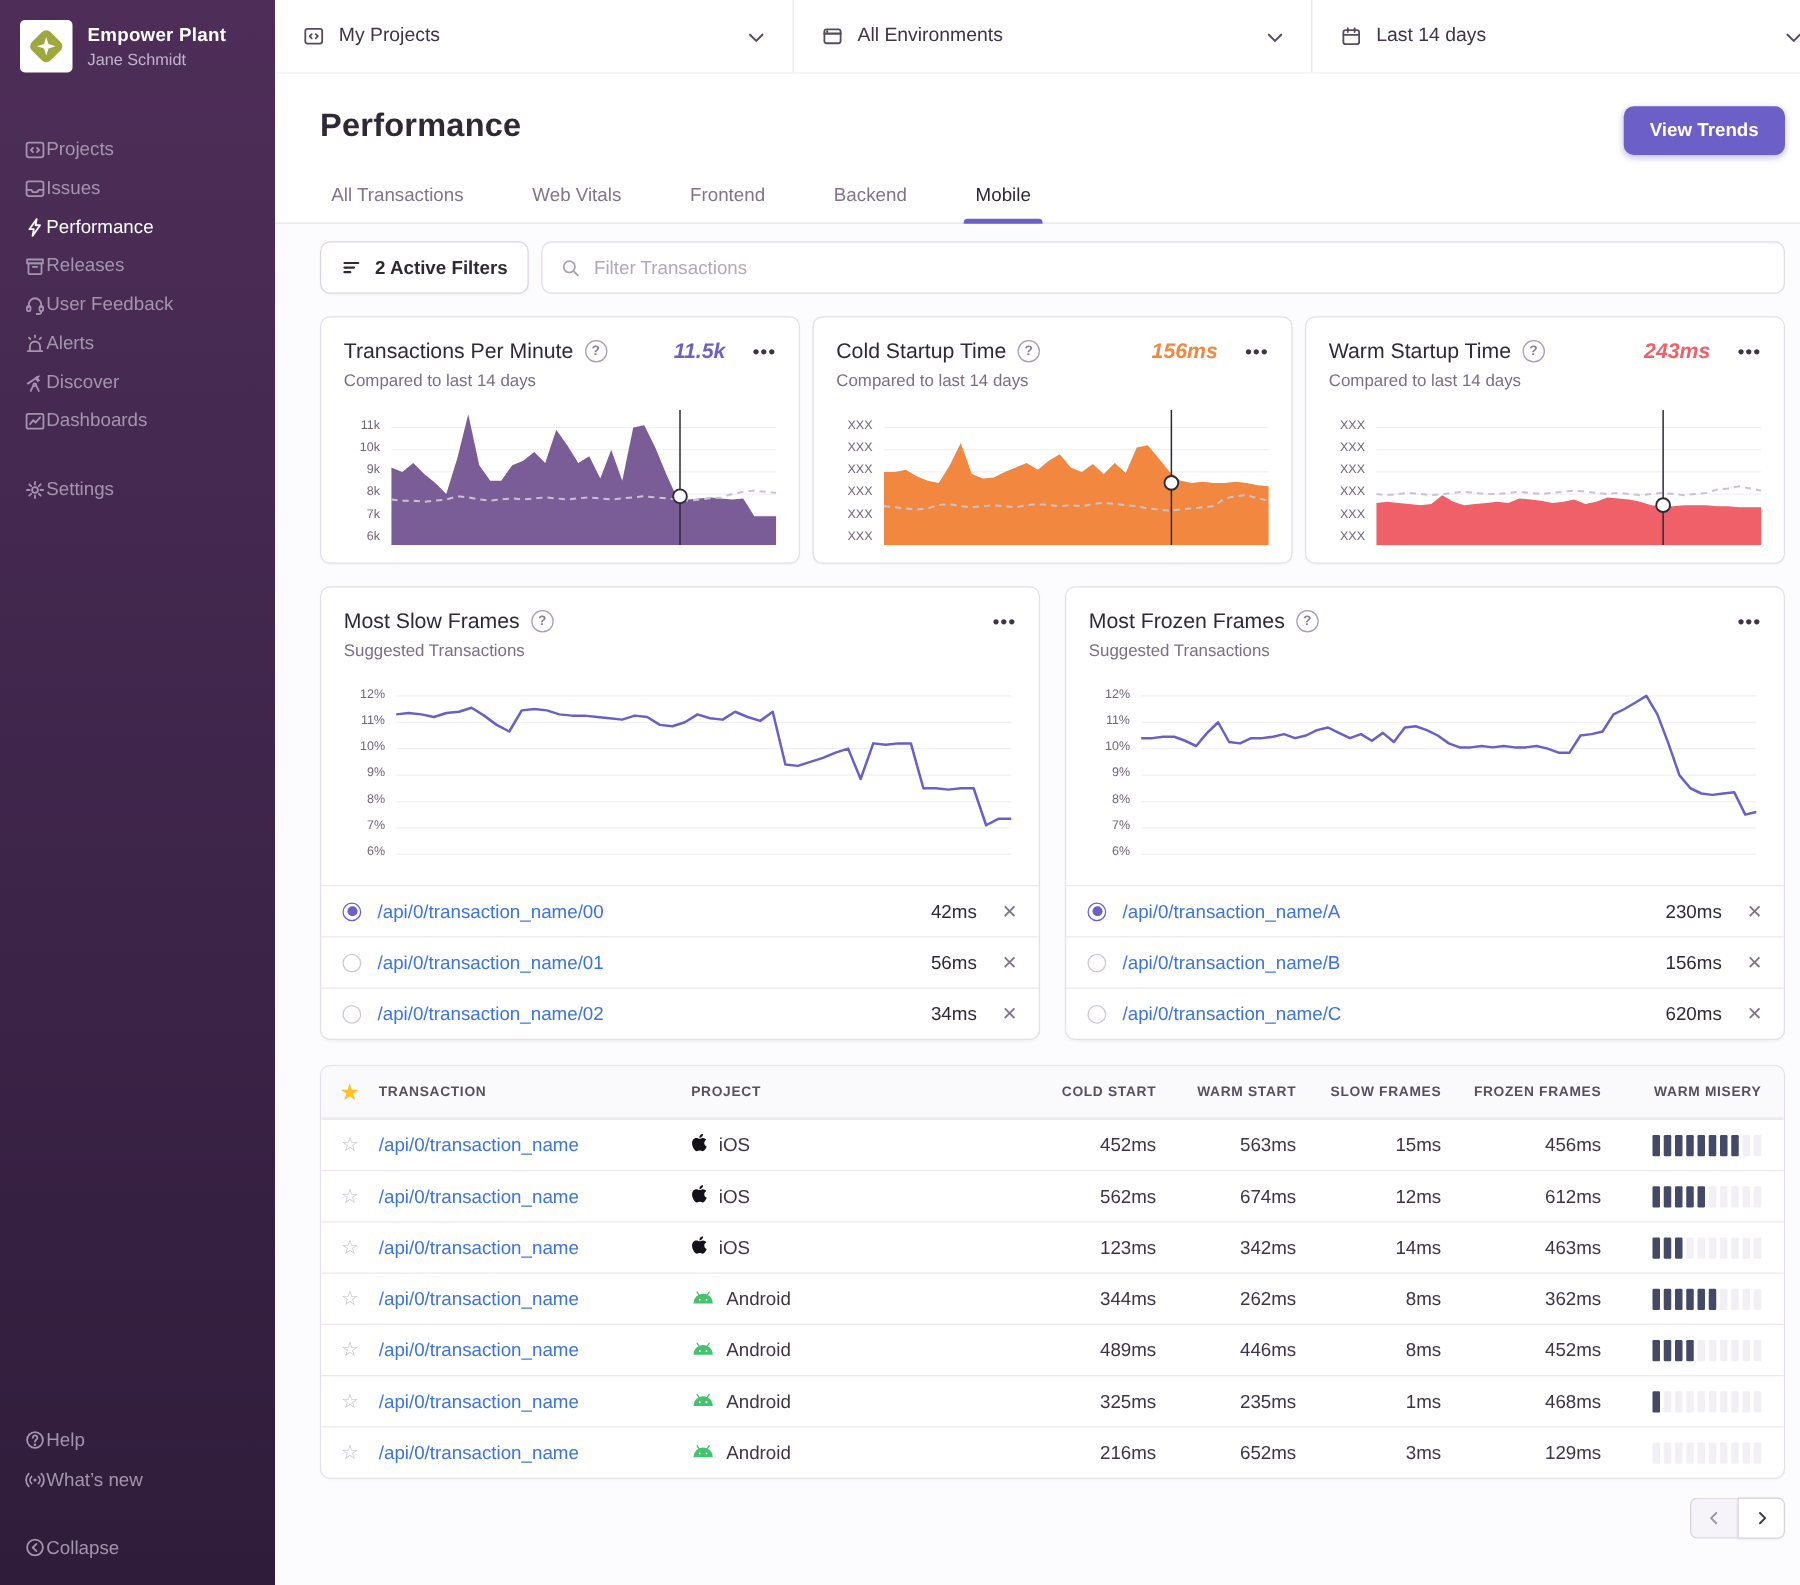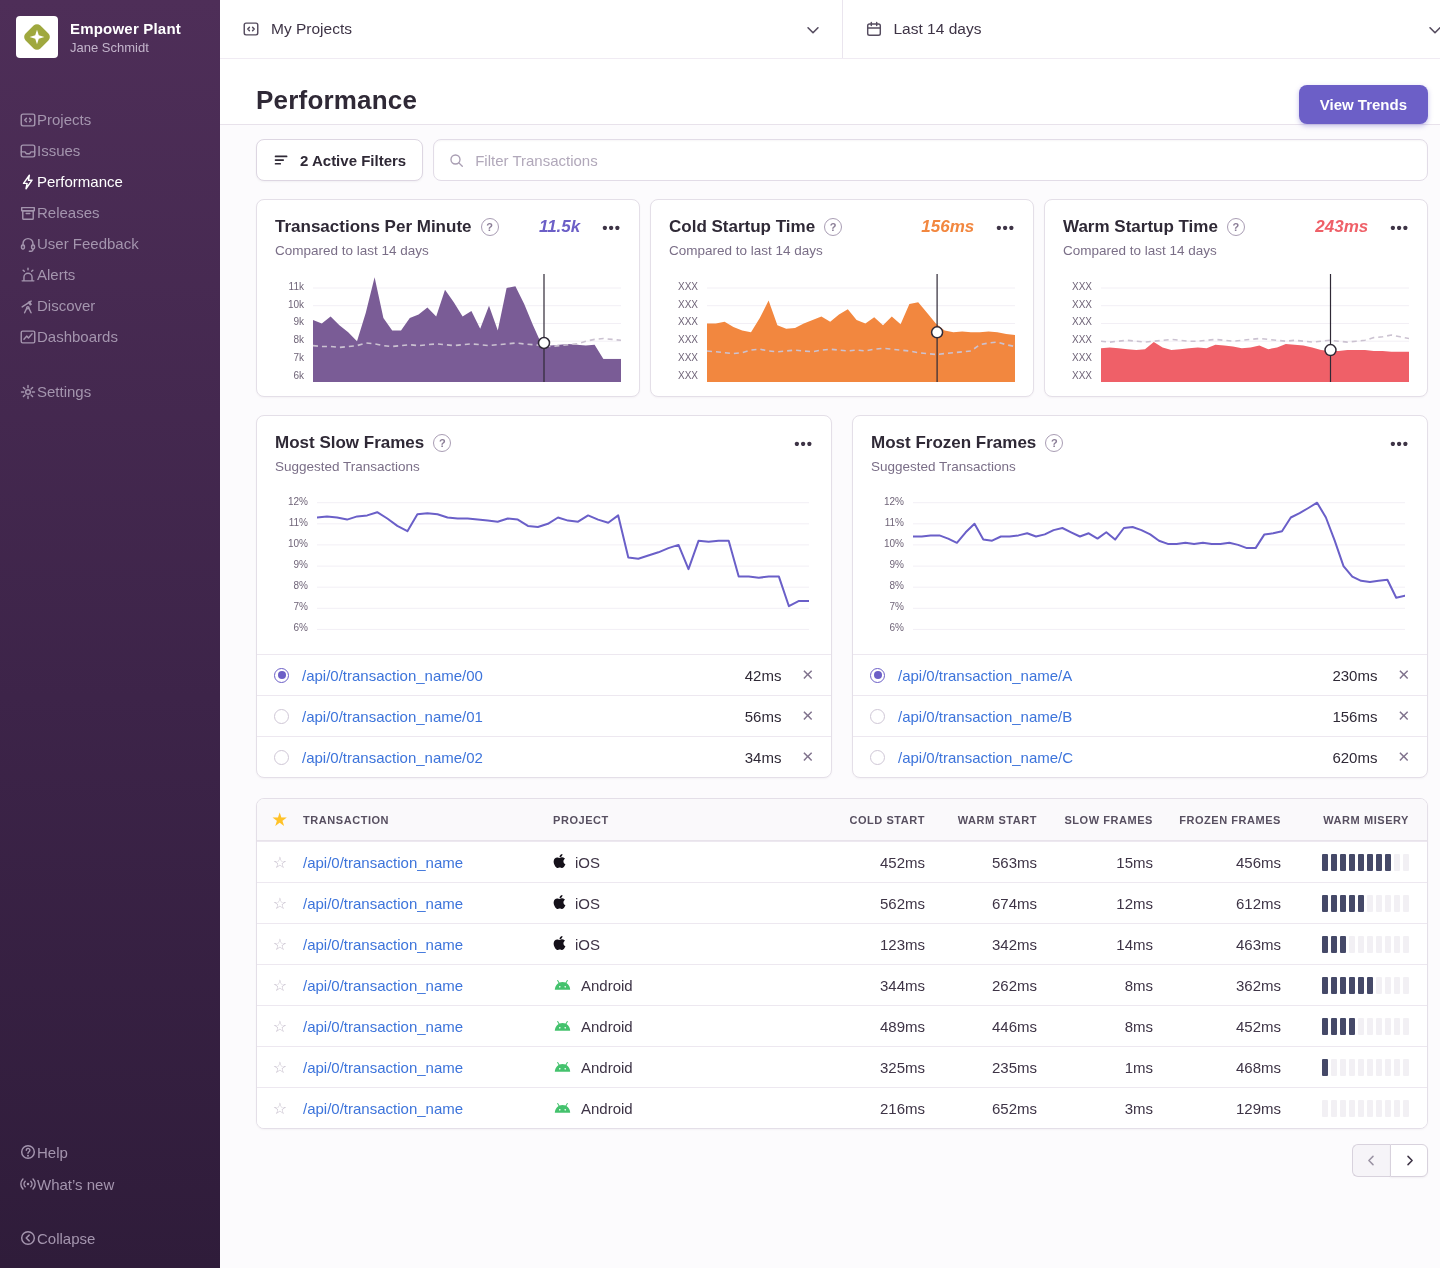--- a/index.html
+++ b/index.html
@@ -58,21 +58,21 @@
     border-radius:8px; height:42px; padding:0 14px; box-shadow:inset 0 1px 2px rgba(43,34,51,.04); }
   .search .icn { width:17px; height:17px; color:#A89DB2; flex:none; }
   .search input { border:none; outline:none; flex:1; font-family:inherit; font-size:15px; color:#3E3446; background:transparent; }
   .search input::placeholder { color:#B1A8BA; }
 
   .card { background:#fff; border:1px solid #E4DFE8; border-radius:8px; box-shadow:0 1px 2px rgba(43,34,51,.04); }
 
   .mini-cards { display:grid; grid-template-columns:repeat(3,1fr); gap:10px; margin-top:18px; }
   .mini { padding:17px 18px 14px; }
   .card-head { display:flex; align-items:center; gap:9px; }
-  .card-title { font-size:17px; font-weight:700; color:#2F2936;text-align:right; }
+  .card-title { font-size:17px; font-weight:400; color:#2F2936;text-align:right; }
   .qicon { width:18px; height:18px; border:1.5px solid #A99DB4; border-radius:50%; color:#8A7D96;
     font-size:11px; font-weight:700; display:grid; place-items:center; cursor:pointer; flex:none; }
   .card-value { margin-left:auto; font-size:17px; font-weight:600;font-style:italic; }
   .dots { margin-left:13px; color:#3E3446; font-weight:700; font-size:15px; letter-spacing:1px; cursor:pointer; }
   .card-sub { margin-top:6px; font-size:13.5px; color:#7A6E87; }
   .chart-wrap { display:flex; margin-top:14px; }
   .y-axis { position:relative; flex:none; font-size:10px; color:#6F6478; }
   .y-axis.w38 { width:38px; }
   .y-axis.w42 { width:42px; }
   .y-axis span { position:absolute; right:9px; white-space:nowrap; }
@@ -271,38 +271,59 @@
           <span>My Projects</span>
           <span class="chev"><svg class="icn " viewBox="0 0 20 20">
               <g fill="none" stroke="currentColor" stroke-width="1.6" stroke-linecap="round" stroke-linejoin="round">
                 <path d="M4.5 7.5l5.5 5.5 5.5-5.5" stroke-width="1.8"></path>
               </g>
             </svg></span>
         </div>
         <div class="top-filter">
           <svg class="icn " viewBox="0 0 20 20">
             <g fill="none" stroke="currentColor" stroke-width="1.6" stroke-linecap="round" stroke-linejoin="round">
+              <rect x="2.8" y="3.8" width="14.4" height="12.4" rx="2"></rect>
+              <path d="M2.8 7.6h14.4M5.3 5.7h.01" stroke-width="2"></path>
+            </g>
+          </svg>
+          <span>All Environments</span>
+          <span class="chev"><svg class="icn " viewBox="0 0 20 20">
+              <g fill="none" stroke="currentColor" stroke-width="1.6" stroke-linecap="round" stroke-linejoin="round">
+                <path d="M4.5 7.5l5.5 5.5 5.5-5.5" stroke-width="1.8"></path>
+              </g>
+            </svg></span>
+        </div>
+        <div class="top-filter">
+          <svg class="icn " viewBox="0 0 20 20">
+            <g fill="none" stroke="currentColor" stroke-width="1.6" stroke-linecap="round" stroke-linejoin="round">
               <rect x="3" y="4.5" width="14" height="12.5" rx="2"></rect>
               <path d="M3 8.8h14M7 2.8v3.4M13 2.8v3.4"></path>
             </g>
           </svg>
           <span>Last 14 days</span>
           <span class="chev"><svg class="icn " viewBox="0 0 20 20">
               <g fill="none" stroke="currentColor" stroke-width="1.6" stroke-linecap="round" stroke-linejoin="round">
                 <path d="M4.5 7.5l5.5 5.5 5.5-5.5" stroke-width="1.8"></path>
               </g>
             </svg></span>
         </div>
       </div>
 
     <div class="page-head">
       <div class="title-row">
         <h1>Performance</h1>
         <button class="btn-primary">View Trends</button>
       </div>
+      <div class="tabs" id="tabs">
+          <div class="tab">All Transactions</div>
+          <div class="tab">Web Vitals</div>
+          <div class="tab">Frontend</div>
+          <div class="tab">Backend</div>
+          <div class="tab active">Mobile</div>
+        </div>
     </div>
 
     <div class="content">
       <div class="filter-row">
         <button class="btn-filters">
           <svg class="icn " viewBox="0 0 20 20">
               <g fill="none" stroke="currentColor" stroke-width="1.6" stroke-linecap="round" stroke-linejoin="round">
                 <path d="M3 5.2h13M3 9.5h9M3 13.8h5.5" stroke-width="2"></path>
               </g>
             </svg>

